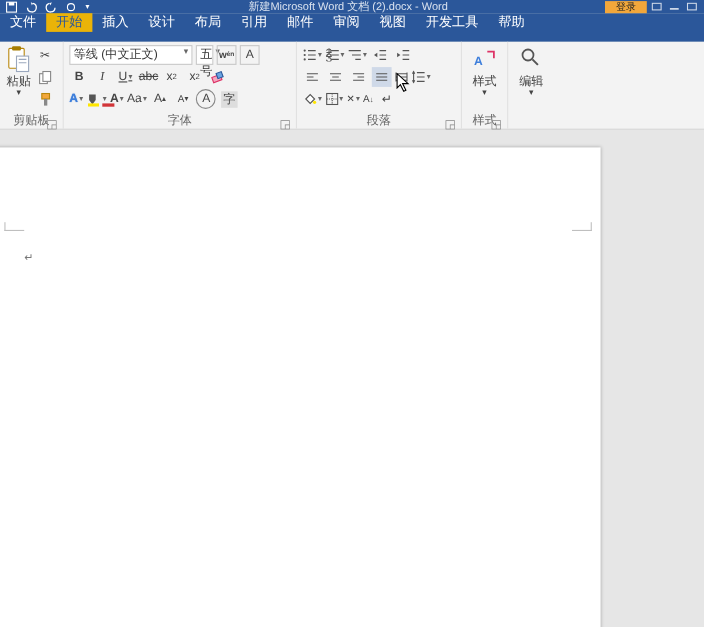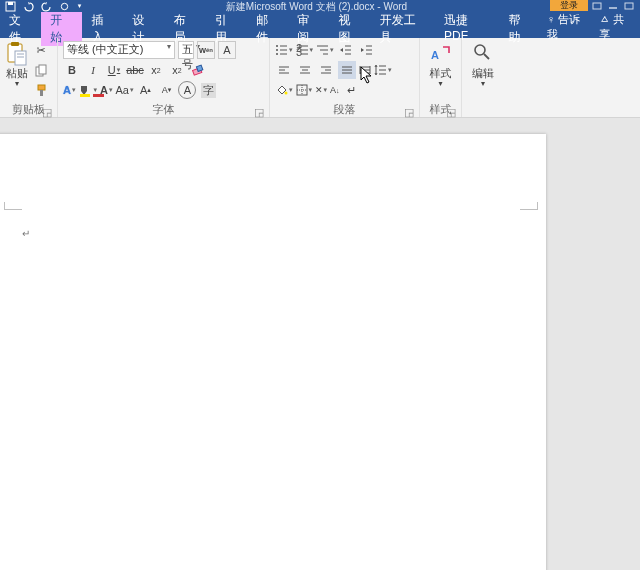--- a/index.html
+++ b/index.html
@@ -1,26 +1,26 @@
 <!DOCTYPE html>
 <html><head>
 <meta charset="utf-8">
 <style>
 *{margin:0;padding:0;box-sizing:border-box;font-family:"Microsoft YaHei","Segoe UI",sans-serif;font-size:11px;-webkit-font-smoothing:antialiased}
 body{background:#e6e6e6;width:640px;height:570px;overflow:hidden;position:relative}
-.titlebar{height:12px;background:#2b579a;display:flex;align-items:flex-start;color:#fff;padding:0 4px}
+.titlebar{height:12px;background:#2b579a;display:flex;align-items:center;color:#fff;padding:0 4px}
 .titlebar .t-left{display:flex;gap:6px;align-items:center}
 .titlebar .t-center{flex:1;text-align:center;font-size:10px;color:#d9e2ef;white-space:nowrap;overflow:hidden}
 .titlebar .t-right{display:flex;gap:2px;align-items:center}
 .win-btn{width:14px;height:11px;display:flex;align-items:center;justify-content:center;color:#cfd9e8}
 .login-btn{background:#f2a73b;color:#222;padding:0 10px;height:11px;line-height:11px;font-size:9px}
 .qat-icon{width:12px;height:12px;display:flex;align-items:center;justify-content:center}
 .tabbar{height:26px;background:#2b579a;display:flex;align-items:flex-start;color:#fff}
 .tab{padding:0 9px;display:flex;align-items:center;font-size:12px;color:#fff;cursor:pointer}
-.tab.active{background:#f0abfc;color:#2b579a}
+.tab.active{background:#eab308;color:#2b579a}
 .tab-right{margin-left:auto;display:flex;align-items:center;padding:0 6px;gap:10px;font-size:12px}
 .ribbon{height:80px;background:#f3f3f3;border-bottom:1px solid #d4d4d4;display:flex}
 .group{border-right:1px solid #e1e1e1;padding:3px 5px 0 5px;display:flex;flex-direction:column;position:relative}
 .group-body{flex:1;display:flex;gap:3px}
 .group-label{height:15px;text-align:center;font-size:11px;color:#666;position:relative}
 .group-label .launcher{position:absolute;right:0;bottom:1px;width:10px;height:10px;color:#888}
 .vcol{display:flex;flex-direction:column;align-items:center;gap:1px}
 .vcol .big-icon{width:24px;height:24px}
 .vcol .lbl{font-size:11px;color:#444}
 .vcol .caret{font-size:8px;color:#444;line-height:4px}
@@ -95,26 +95,21 @@
   <div class="tab">文件</div>
   <div class="tab active">开始</div>
   <div class="tab">插入</div>
   <div class="tab">设计</div>
   <div class="tab">布局</div>
   <div class="tab">引用</div>
   <div class="tab">邮件</div>
   <div class="tab">审阅</div>
   <div class="tab">视图</div>
   <div class="tab">开发工具</div>
-  <div class="tab">迅捷PDF</div>
   <div class="tab">帮助</div>
-  <div class="tab-right">
-    <span><span class="ico">♀</span> <span>告诉我</span></span>
-    <span><span class="ico">ㅿ</span> <span>共享</span></span>
-  </div>
 </div>
 
 <div class="ribbon">
 
   <div class="group" style="width:58px">
     <div class="group-body">
       <div class="vcol">
         <span class="big-icon">
             <svg width="24" height="26" viewBox="0 0 24 26">
               <rect x="3" y="3" width="14" height="18" rx="1" fill="#fff" stroke="#b8860b"></rect>

